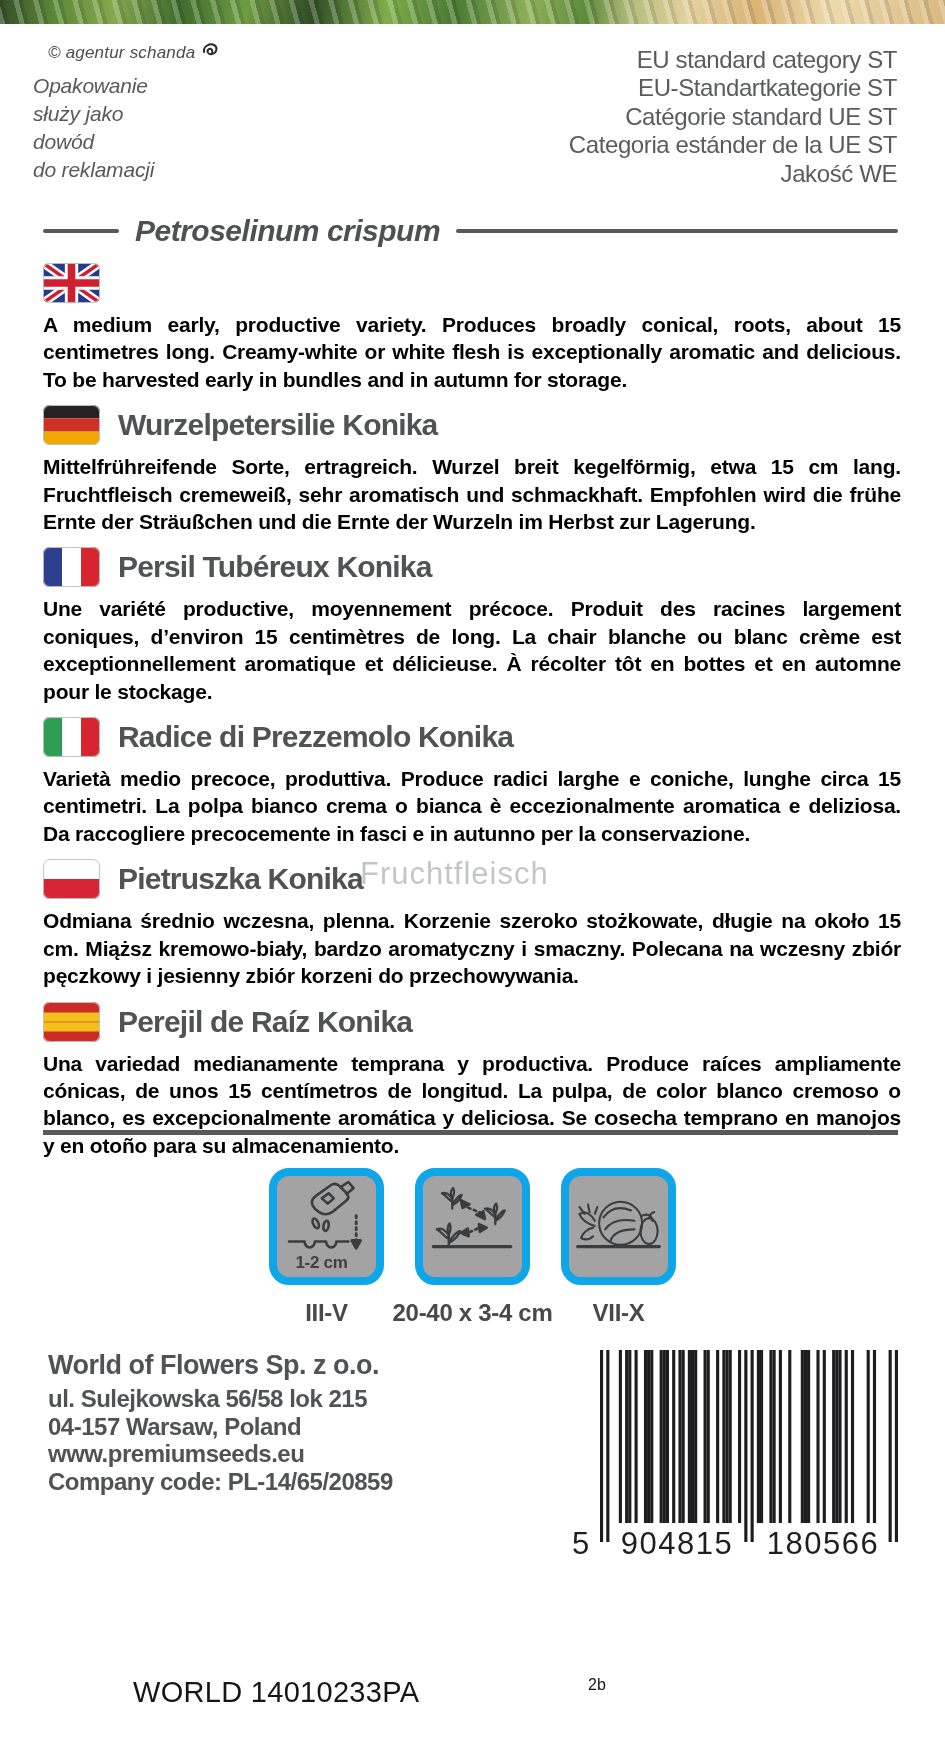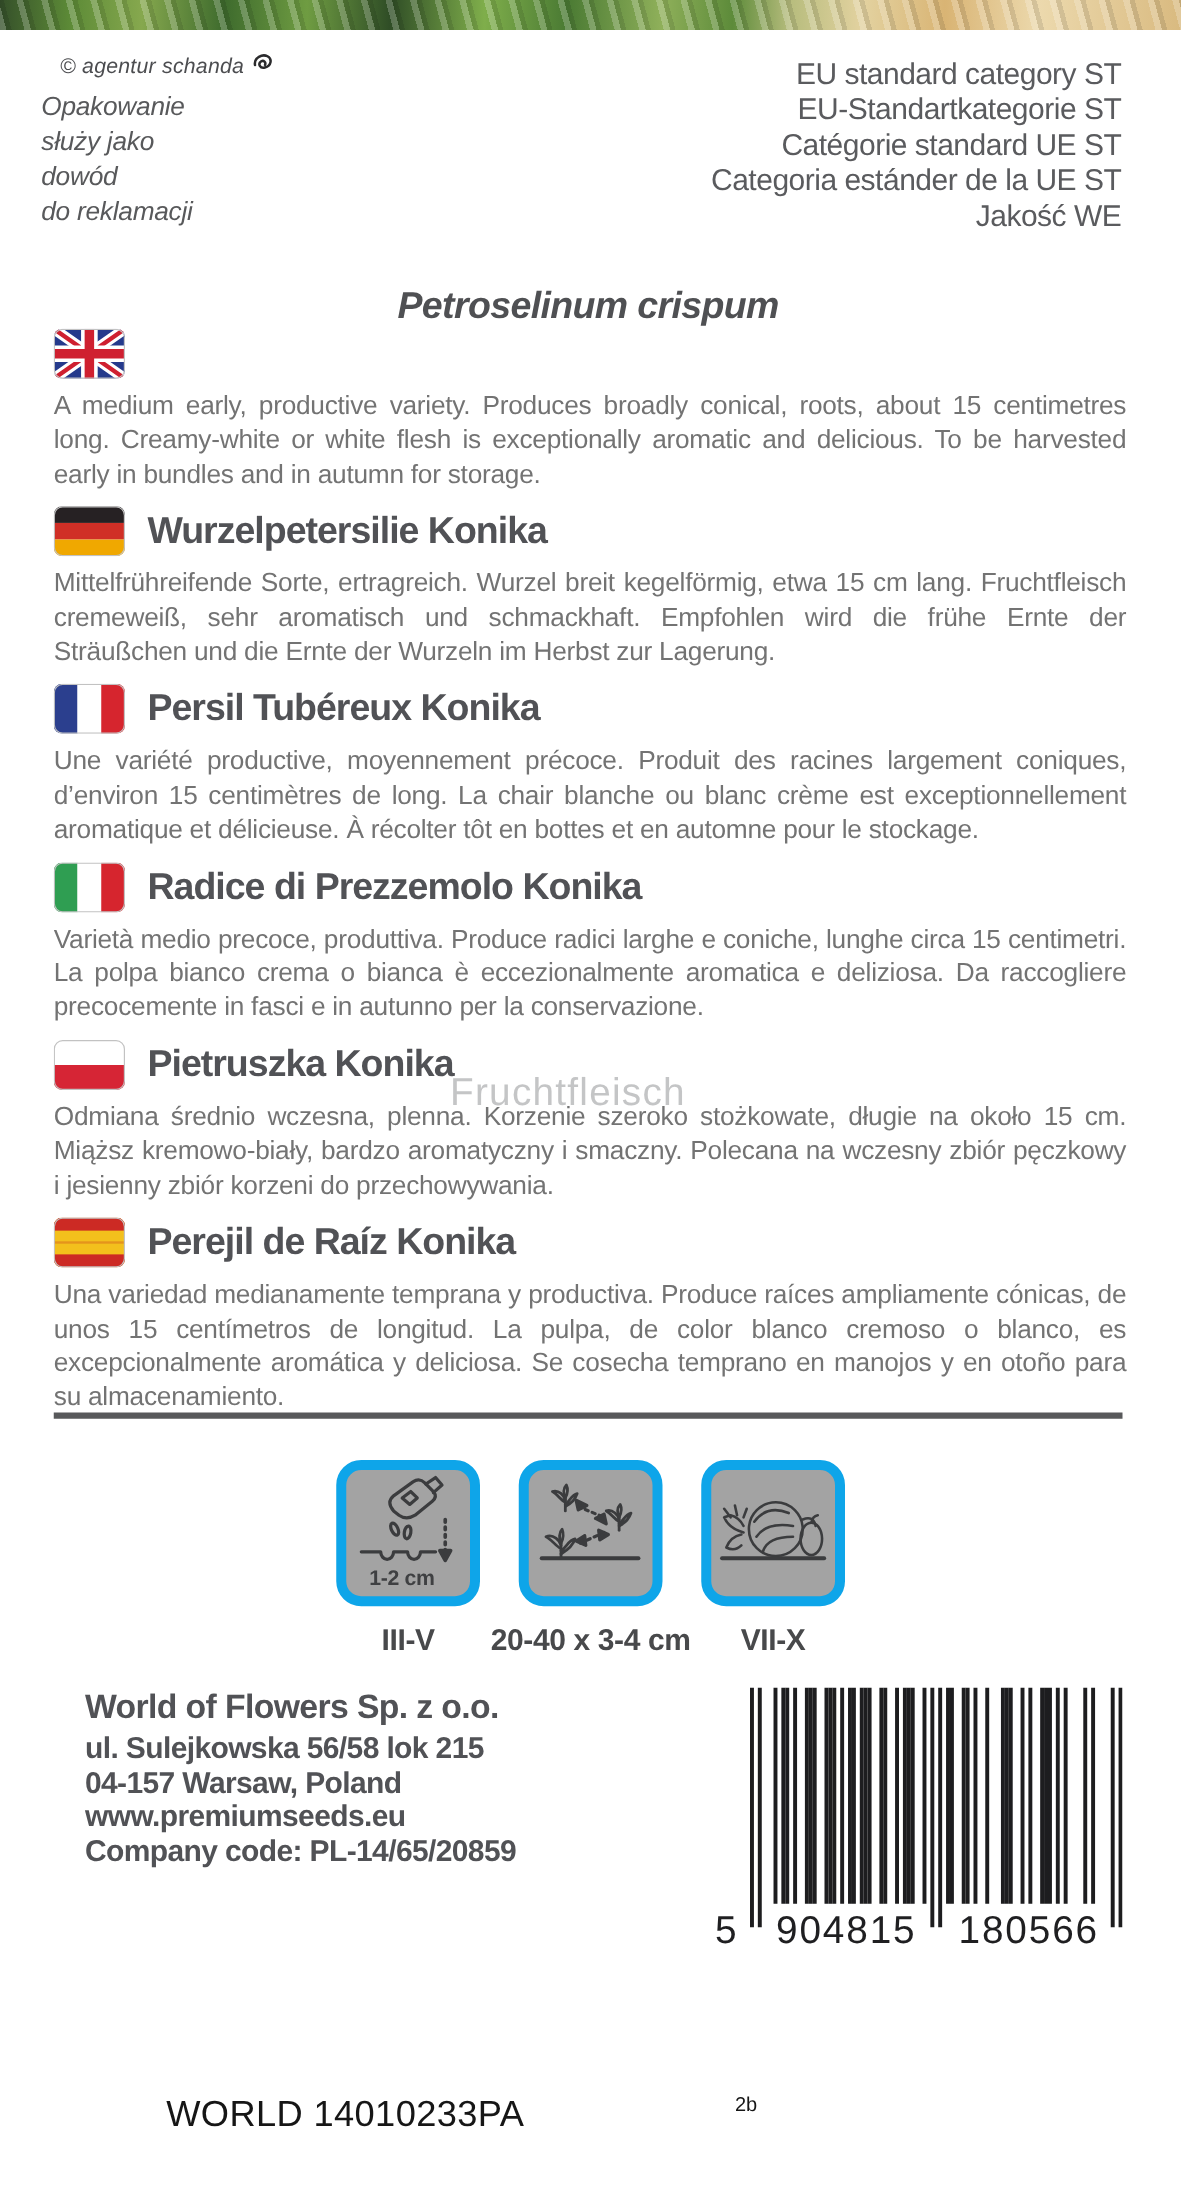--- a/index.html
+++ b/index.html
@@ -32,40 +32,40 @@
     font-style:italic; font-size:21px; line-height:28px; color:#58595b; letter-spacing:-.2px;
   }
   .eu-lines {
     position:absolute; right:48px; top:46px; text-align:right;
     font-size:24px; line-height:28.4px; color:#5a5b5e; letter-spacing:-.4px;
   }
 
   
   .title-row {
     position:absolute; left:43px; top:212px; width:855px; height:38px;
-    display:flex; align-items:center; gap:16px;flex-direction:column;
+    display:flex; align-items:center; gap:16px;
   }
   .rule { height:4.5px; background:#58595b; border-radius:2px; }
   .rule-left { width:76px; }
   .rule-right { flex:1; }
   .species-title {
     font-size:30px; font-weight:bold; font-style:italic; color:#4f5053; letter-spacing:-.5px;
     white-space:nowrap;
   }
 
   
   .sections { position:absolute; left:43px; top:258px; width:858px; }
   .section { margin-top:12px; }
   .section:first-child { margin-top:5px; }
   .sec-head { display:flex; align-items:center; gap:18px; height:40px; margin-bottom:8px; }
   .flag { width:57px; height:40px; flex:0 0 auto; display:block; }
   .sec-title { font-size:30px; font-weight:bold; color:#515256; letter-spacing:-.8px; white-space:nowrap; }
   .sec-body {
-    font-size:21px; line-height:27.4px; color:#737373; letter-spacing:-.2px;
-    text-align:justify; text-justify:inter-word;
+    font-size:21px; line-height:27.4px; color:#000000; letter-spacing:-.2px;
+    text-align:justify; text-justify:inter-word;font-weight:bold;
   }
 
   
   .watermark {
     position:absolute; left:360px; top:856px; font-size:31px; letter-spacing:1px;
     color:rgba(148,149,152,.55); pointer-events:none; font-weight:400;
   }
 
   
   .divider { position:absolute; left:43px; top:1130px; width:855px; height:5px; background:#58595b; }
@@ -84,21 +84,21 @@
   .depth-label {
     position:absolute; left:0; right:10px; bottom:4px; text-align:center;
     font-size:17px; font-weight:bold; color:#3f4042; letter-spacing:-.3px;
   }
   .picto-label {
     margin-top:14px; font-size:24px; font-weight:bold; color:#48494b;
     white-space:nowrap; letter-spacing:-.3px;
   }
 
   
-  .producer { position:absolute; left:48px; top:1350px; color:#515256;margin-left:20px; }
+  .producer { position:absolute; left:48px; top:1350px; color:#515256; }
   .producer-name { font-size:27px; font-weight:bold; letter-spacing:-.5px; margin-bottom:4px; }
   .producer-line { font-size:24px; font-weight:bold; line-height:27.6px; letter-spacing:-.5px; }
 
   .barcode { position:absolute; left:600px; top:1350px; width:298px; height:215px; }
   .barcode-digit { position:absolute; top:176px; font-size:31px; color:#1f1f21; letter-spacing:1.5px; font-weight:400; }
   .bd-first { left:-28px; }
   .bd-left  { left:12px;  width:130px; text-align:center; }
   .bd-right { left:158px; width:130px; text-align:center; }
 
   

